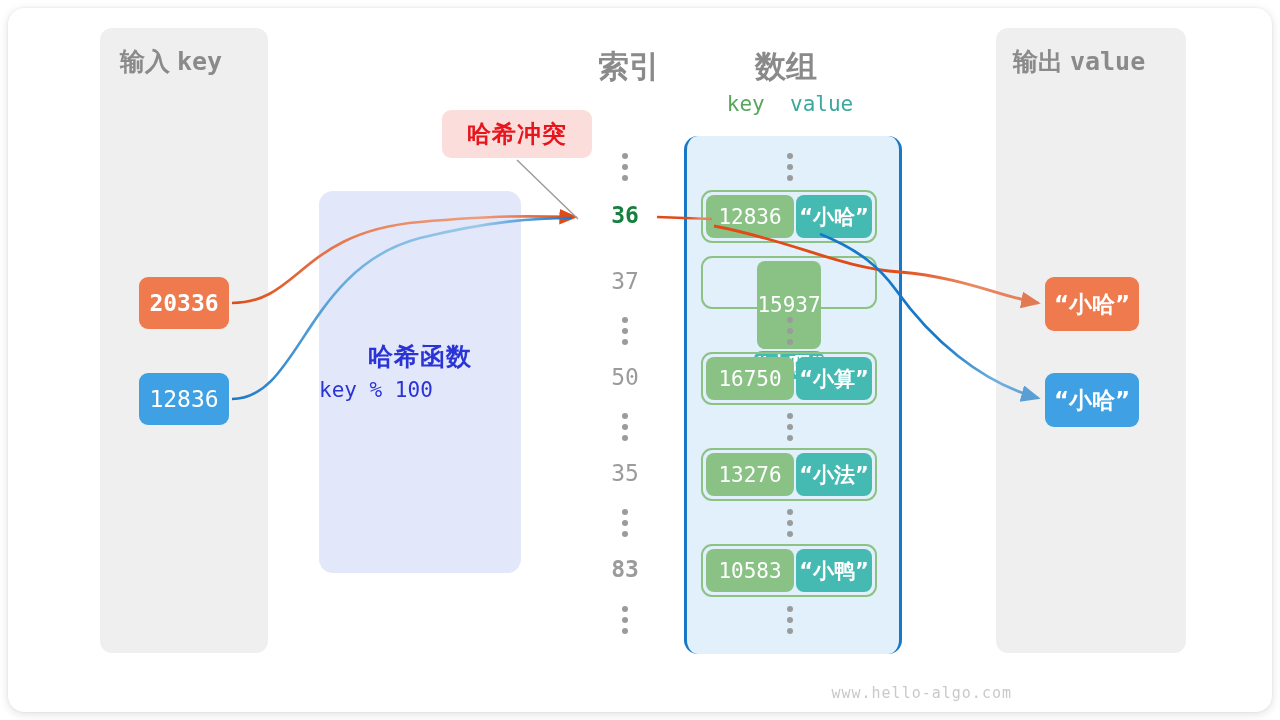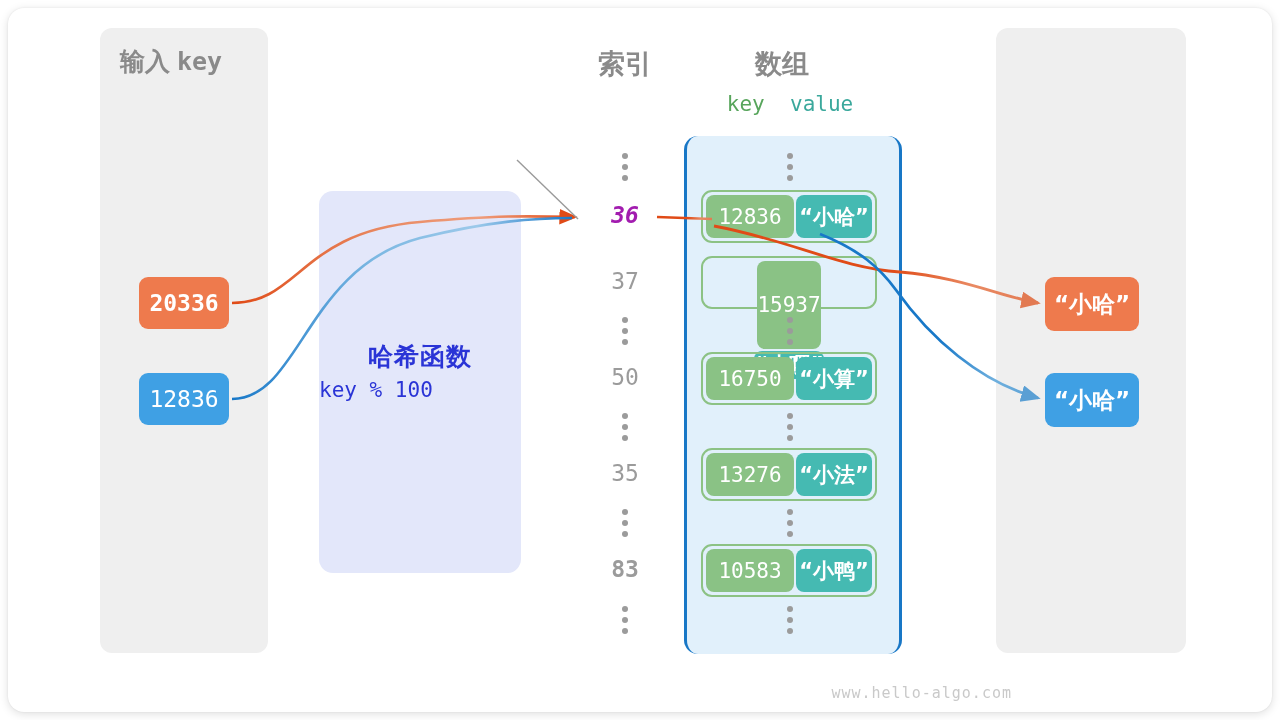--- a/index.html
+++ b/index.html
@@ -47,21 +47,21 @@
   }
   #title-input  { left: 120px; top: 45px; }
   #title-output { left: 1013px; top: 45px; }
   .mono { font-family: "DejaVu Sans Mono", "Liberation Mono", monospace; }
 
   
   .col-heading {
     position: absolute;
     color: #8a8a8a;
     font-weight: bold;
-    font-size: 27px;
+    font-size: 31px;
     white-space: nowrap;
   }
   #heading-index { left: 598px; top: 46px; }
   #heading-array { left: 755px; top: 46px; }
 
   #kv-header {
     position: absolute;
     left: 684px; top: 92px;
     width: 212px;
     text-align: center;
@@ -150,21 +150,21 @@
   
   .index-label {
     position: absolute;
     left: 590px;
     width: 70px;
     text-align: center;
     color: #9b9b9b;
     font-size: 23px;
     font-family: "DejaVu Sans Mono", "Liberation Mono", monospace;
   }
-  .index-label.active { color: #a21caf; font-weight: bold; font-style: italic; }
+  .index-label.active { color: #15803d; font-weight: bold; }
 
   
   .ellipsis {
     position: absolute;
     width: 6px;
     display: flex;
     flex-direction: column;
     gap: 5px;
   }
   .ellipsis i {
@@ -234,37 +234,41 @@
 
 <div id="stage">
   <div class="card"></div>
 
   <div class="panel" id="panel-input"></div>
   <div class="panel" id="panel-output"></div>
 
   <div class="panel-title" id="title-input">
     <span>输入</span><span>&nbsp;</span><span class="mono">key</span>
   </div>
+  <div class="panel-title" id="title-output">
+    <span>输出</span><span>&nbsp;</span><span class="mono">value</span>
+  </div>
 
   <div class="col-heading" id="heading-index">索引</div>
   <div class="col-heading" id="heading-array">数组</div>
   <div id="kv-header">
     <span class="k">key</span><span>&nbsp;&nbsp;</span><span class="v">value</span>
   </div>
 
   <div id="hash-box"></div>
   <div id="hash-name">哈希函数</div>
   <div id="hash-expr">key % 100</div>
 
   <div class="pill orange" id="key-20336">20336</div>
   <div class="pill blue" id="key-12836">12836</div>
 
   <div class="pill orange cjk" id="val-top">“小哈”</div>
   <div class="pill blue cjk" id="val-bottom">“小哈”</div>
 
+  <div id="collision-badge">哈希冲突</div>
 
   <div id="array-box"></div>
 
   <div id="rows-layer">
       <div class="ellipsis" style="left: 622px; top: 153px;">
         <i></i>
         <i></i>
         <i></i>
       </div>
       <div class="ellipsis" style="left: 787px; top: 153px;">

